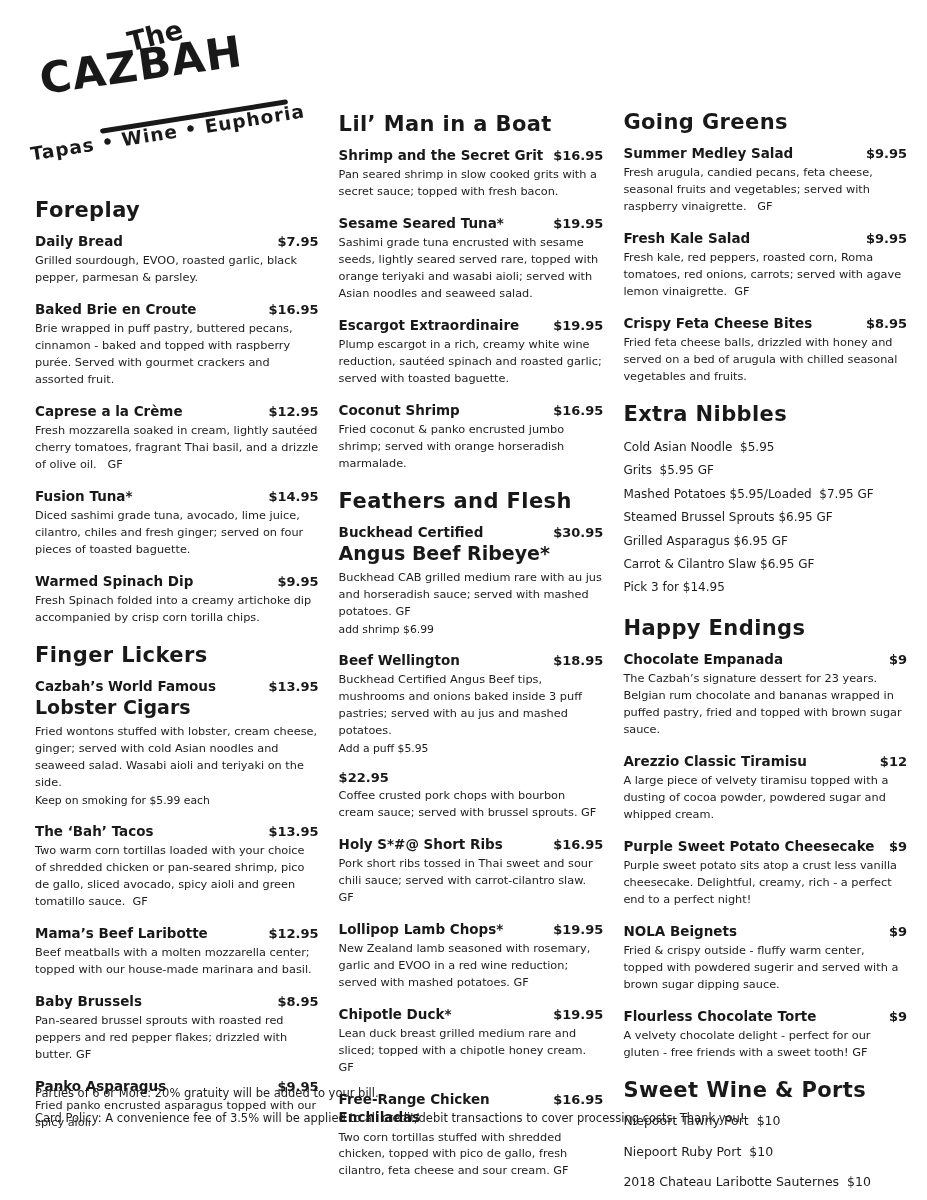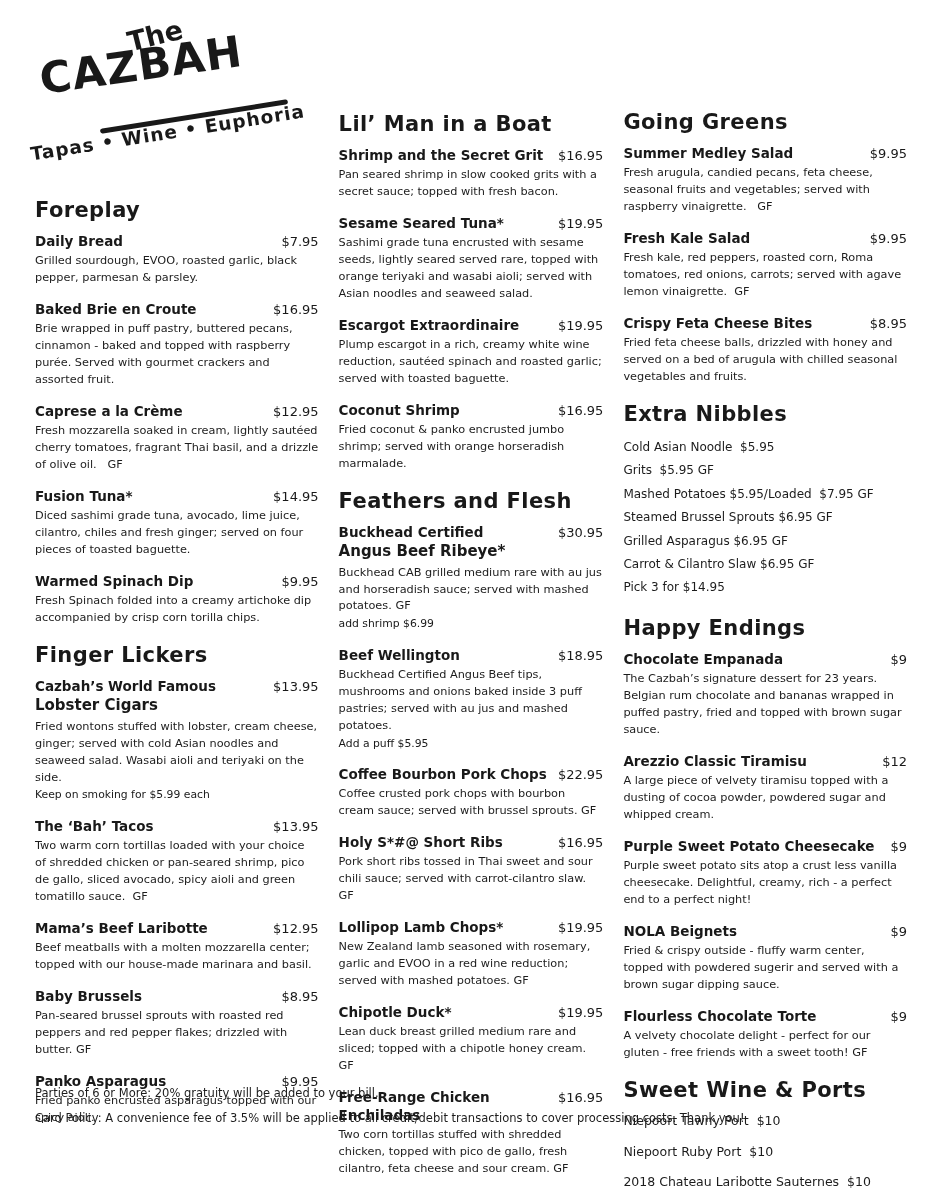--- a/index.html
+++ b/index.html
@@ -38,22 +38,22 @@
   }
 
   .section{margin-bottom:6px;}
   .section-title{
     font-size:21px;font-weight:700;letter-spacing:.4px;
     margin:16px 0 10px 0;
   }
   .item{margin-bottom:13px;}
   .item-row{display:flex;justify-content:space-between;align-items:baseline;}
   .item-name{font-size:13.5px;font-weight:700;line-height:1.35;}
-  .item-name2{font-size:15px;font-weight:700;line-height:1.35;}
-  .item-price{font-size:13px;font-weight:400;white-space:nowrap;}
+  .item-name2{font-size:19px;font-weight:700;line-height:1.35;}
+  .item-price{font-size:13px;font-weight:700;white-space:nowrap;}
   .item-desc{font-size:11.3px;line-height:1.5;margin-top:3px;color:#1c1c1c;}
   .item-note{font-size:10.8px;font-weight:400;line-height:1.5;margin-top:1px;}
   .list-line{font-size:12px;line-height:1.95;color:#1c1c1c;}
   .wine-line{font-size:12.5px;line-height:1.5;margin-bottom:12px;color:#1c1c1c;}
 
   .footer{
     position:absolute;left:35px;right:20px;top:1086px;
     font-size:11.5px;line-height:1.35;color:#1c1c1c;
   }
   .footer-row{display:flex;align-items:baseline;margin-bottom:9px;}
@@ -201,21 +201,20 @@
           <div class="item">
             <div class="item-row">
               <span class="item-name">Beef Wellington</span>
               <span class="item-price">$18.95</span>
             </div>
             <div class="item-desc">Buckhead Certified Angus Beef tips, mushrooms and onions baked inside 3 puff pastries; served with au jus and mashed potatoes.</div>
             <div class="item-note">Add a puff $5.95</div>
           </div>
           <div class="item">
             <div class="item-row">
-              <span class="item-name">Coffee Bourbon Pork Chops</span>
               <span class="item-price">$22.95</span>
             </div>
             <div class="item-desc">Coffee crusted pork chops with bourbon cream sauce; served with brussel sprouts. GF</div>
           </div>
           <div class="item">
             <div class="item-row">
               <span class="item-name">Holy S*#@ Short Ribs</span>
               <span class="item-price">$16.95</span>
             </div>
             <div class="item-desc">Pork short ribs tossed in Thai sweet and sour chili sauce; served with carrot-cilantro slaw. GF</div>

